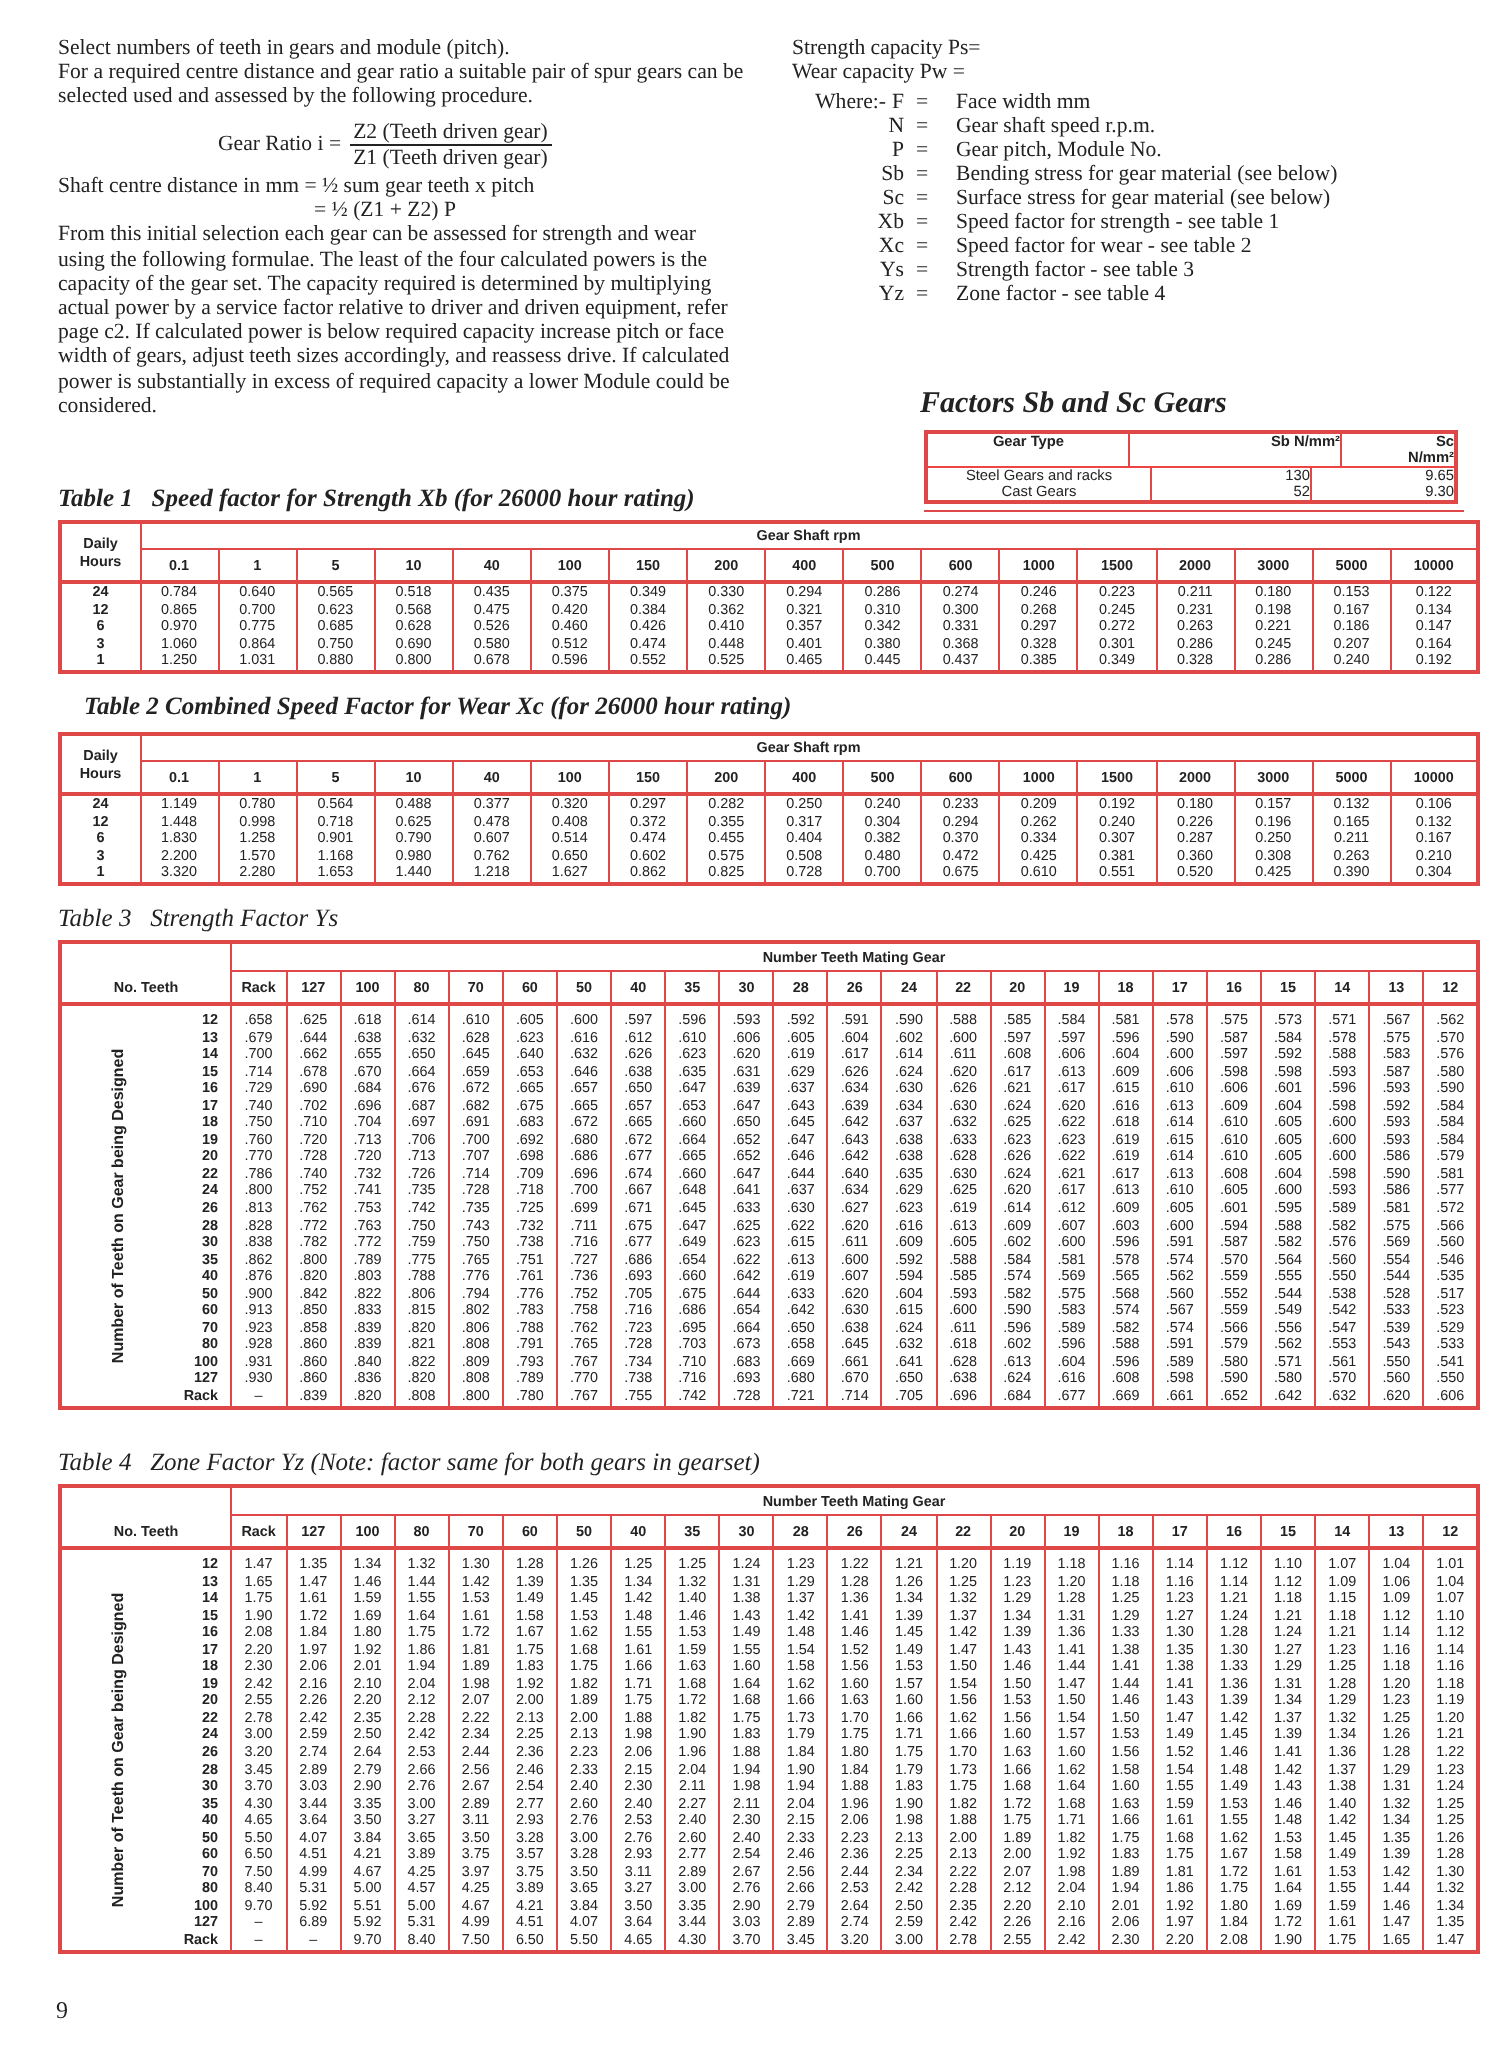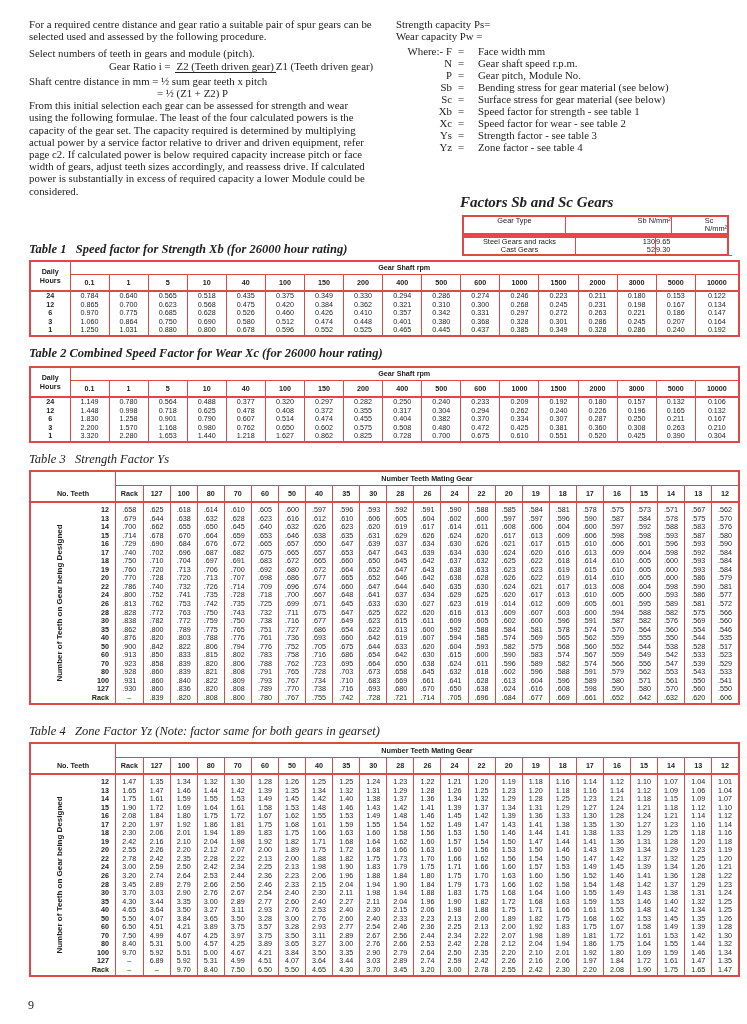--- a/index.html
+++ b/index.html
@@ -1,41 +1,41 @@
 <!DOCTYPE html>
 <html><head>
 <meta charset="utf-8">
 <style>
   * { box-sizing: border-box; margin: 0; padding: 0; }
   body { width: 747px; height: 1024px; background: #fff; color: #222; font-family: "DejaVu Serif", serif; position: relative; overflow: hidden; }
 
   #intro { position: absolute; left: 29px; top: 18px; width: 345px; font-family: "Liberation Serif", serif; font-size: 10.8px; line-height: 12.2px; }
   #intro p { margin-bottom: 5px; }
   .formula-row { display: flex; align-items: center; margin-left: 80px; }
-  .frac { display: inline-flex; flex-direction: row; align-items: center; margin-left: 4px; }
+  .frac { display: inline-flex; flex-direction: column; align-items: center; margin-left: 4px; }
   .frac .num { border-bottom: 1px solid #222; padding: 0 2px; }
   .shaft { margin-top: 2px; }
   .shaft .line2 { padding-left: 128px; }
 
   #formulas { position: absolute; left: 396px; top: 18px; width: 345px; font-family: "Liberation Serif", serif; font-size: 10.8px; line-height: 12px; }
   .cap-row { display: flex; }
   .cap-frac { display: inline-flex; flex-direction: column; align-items: center; }
   .cap-frac .num { border-bottom: 1px solid #222; padding: 0 4px; }
   .where { margin-top: 3px; }
   .where-row { display: flex; }
   .where-row .sym { width: 62px; text-align: right; padding-right: 6px; }
   .where-row .eq { width: 20px; }
 
   #factors-title { position: absolute; left: 460px; top: 194px; font-family: "Liberation Serif", serif; font-style: italic; font-weight: bold; font-size: 15px; text-align: center; }
   #factors-table { position: absolute; left: 462px; top: 215px; width: 267px; border: 2px solid #e04848; font-family: "Liberation Sans", sans-serif; font-size: 7.4px; line-height: 8px; }
-  #factors-table .hdr { display: flex; border-bottom: 5px solid #ef4444; font-weight: normal; gap: 33px; }
+  #factors-table .hdr { display: flex; border-bottom: 1px solid #ef4444; font-weight: bold; gap: 33px; }
   #factors-table .row { display: flex; }
   #factors-table .c1 { width: 112px; text-align: center; border-right: 1px solid #e04848; }
   #factors-table .c2 { width: 80px; text-align: right; border-right: 1px solid #e04848; }
-  #factors-table .c3 { flex: 1; text-align: left; }
+  #factors-table .c3 { flex: 1; text-align: right; }
   .hr-red { position: absolute; left: 462px; top: 255px; width: 270px; height: 1px; background: #e04848; }
 
   .tcap { position: absolute; font-family: "Liberation Serif", serif; font-style: italic; font-size: 12.5px; }
   .tcap b { font-weight: bold; }
 
   table.grid { position: absolute; border-collapse: collapse; font-family: "Liberation Sans", sans-serif; font-size: 7.2px; border: 2px solid #e04848; }
   table.grid td, table.grid th { border-left: 1px solid #e04848; text-align: center; padding: 0 1px; font-weight: normal; }
   table.grid th { font-weight: bold; }
   table.grid tr.h1 th { border-bottom: 1px solid #e04848; }
   table.grid tr.h2 th { border-top: 1px solid #e04848; border-bottom: 2px solid #e04848; height: 17px; }
@@ -47,22 +47,22 @@
   .big td.rowhead { text-align: right; padding-right: 6px; }
   .big td.side { writing-mode: vertical-rl; transform: rotate(180deg); font-weight: bold; font-size: 8px; text-align: center; padding: 0; width: 22px; border-left: none; }
   .big td.first { padding-top: 3px; }
 
   #page-num { position: absolute; left: 28px; top: 998px; font-family: "Liberation Serif", serif; font-size: 12px; }
 </style>
 </head>
 <body>
 
 <div id="intro">
+  <p style="margin-bottom:0">Select numbers of teeth in gears and module (pitch).</p>
   <p>For a required centre distance and gear ratio a suitable pair of spur gears can be selected used and assessed by the following procedure.</p>
-  <p style="margin-bottom:0">Select numbers of teeth in gears and module (pitch).</p>
   <div class="formula-row">
     <span>Gear Ratio i =</span>
     <span class="frac">
       <span class="num">Z2 (Teeth driven gear)</span>
       <span>Z1 (Teeth driven gear)</span>
     </span>
   </div>
   <div class="shaft">
     <div>Shaft centre distance in mm = ½ sum gear teeth x pitch</div>
     <div class="line2">= ½ (Z1 + Z2) P</div>
@@ -298,21 +298,21 @@
           <span>0.122</span>
           <span>0.134</span>
           <span>0.147</span>
           <span>0.164</span>
           <span>0.192</span>
         </td>
       </tr>
     </tbody>
   </table>
 
-<div class="tcap" style="left:29px; top:346px;">
+<div class="tcap" style="left:42px; top:346px;">
   <b><span>Table 2</span>&nbsp;<span>Combined Speed Factor for Wear Xc (for 26000 hour rating)</span></b>
 </div>
 <table class="grid speed" id="t2" style="left:29px; top:366px; width:711px;">
     <tbody>
       <tr class="h1">
         <th rowspan="2" style="width:40px;border-left:none;line-height:9px;border-bottom:2px solid #e04848;">Daily Hours</th>
         <th colspan="17" style="height:13px;">Gear Shaft rpm</th>
       </tr>
       <tr class="h2">
         <th>0.1</th>

